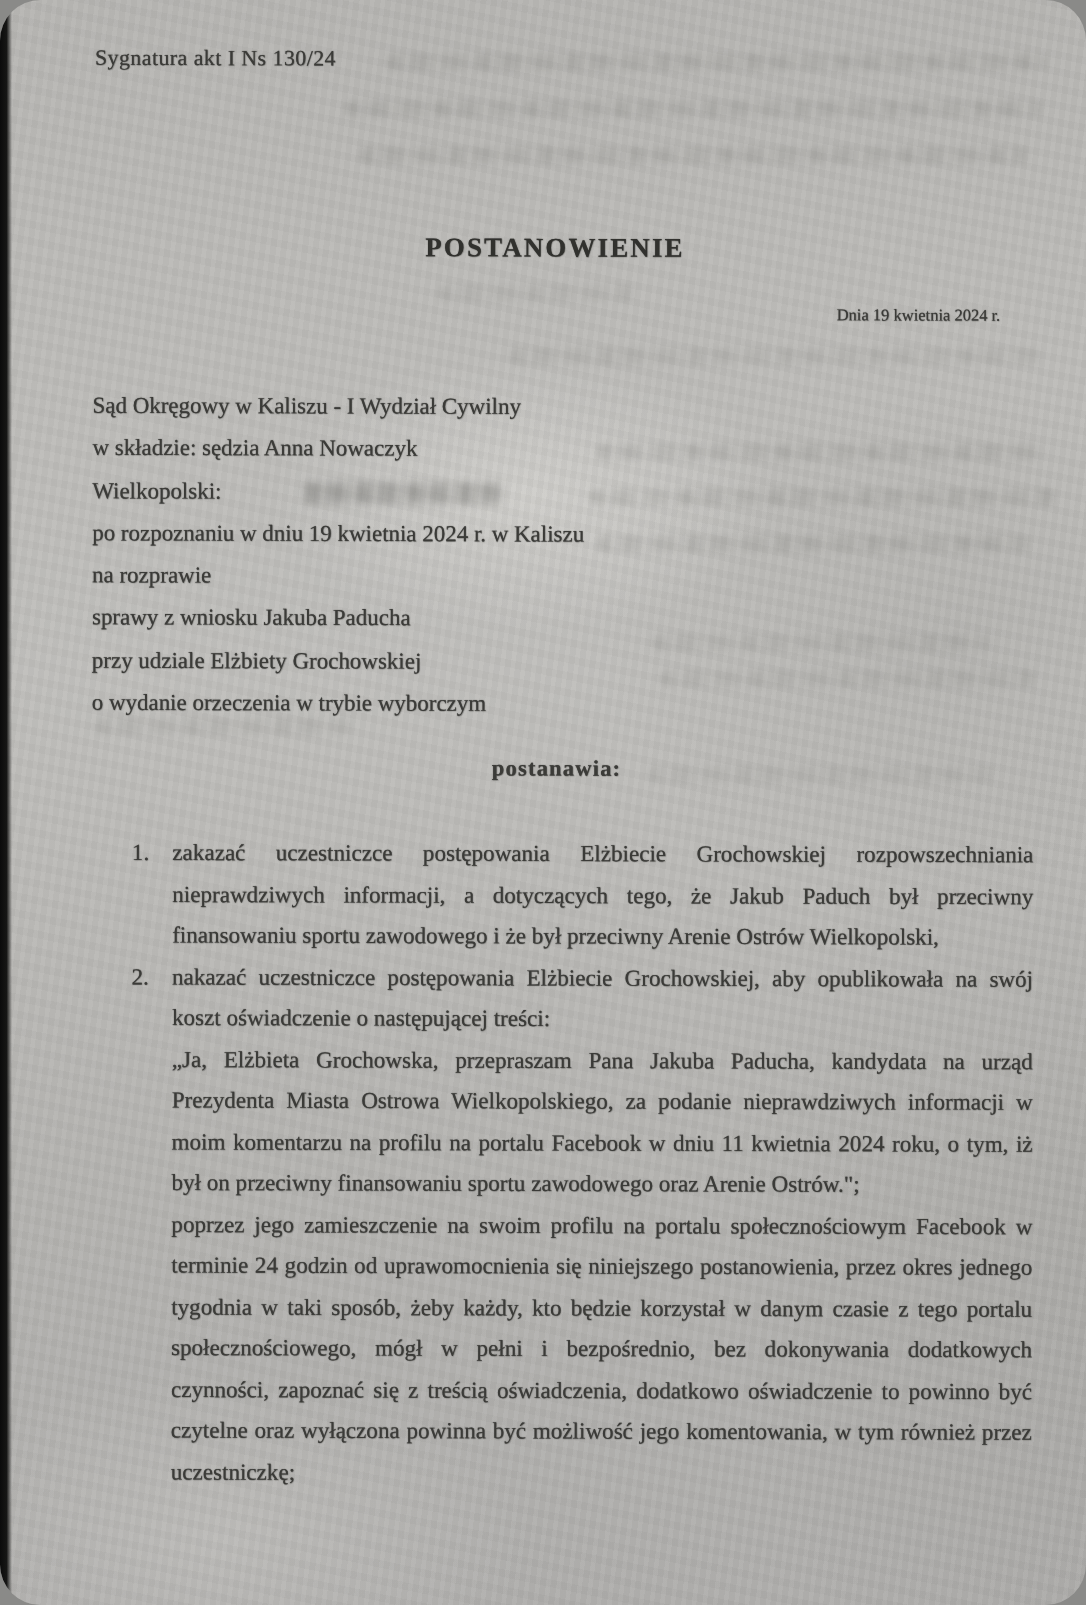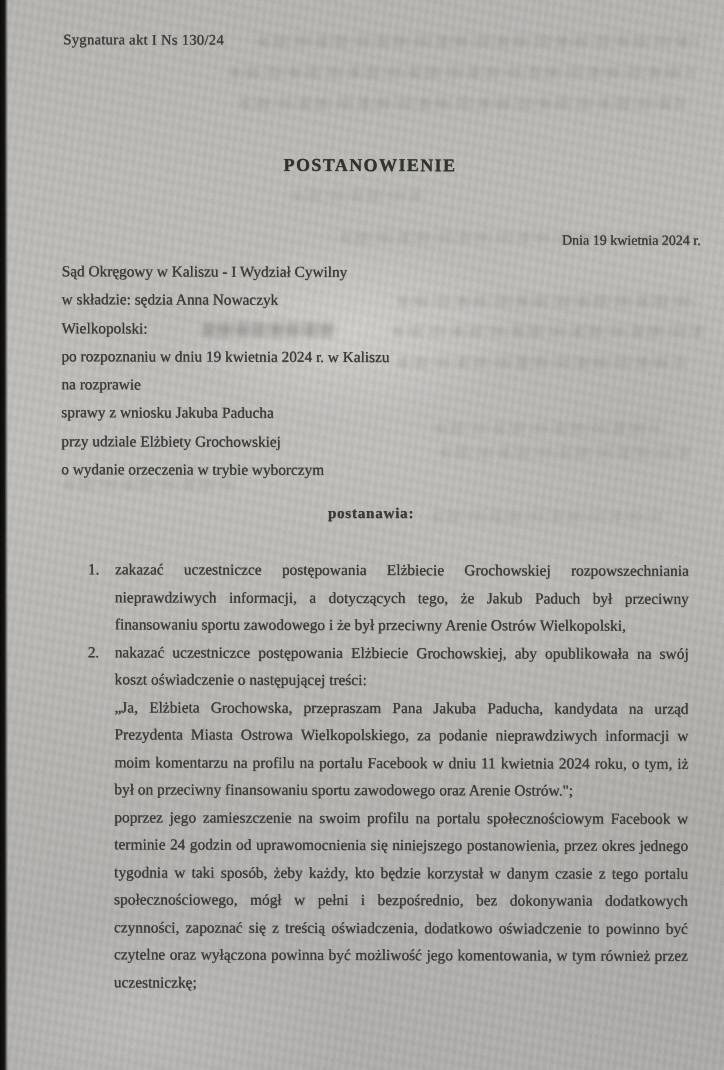--- a/index.html
+++ b/index.html
@@ -13,20 +13,21 @@
     height: 1070px;
     overflow: hidden;
     font-family: "Liberation Serif", "DejaVu Serif", serif;
     color: #3a3a37;
     background:
       radial-gradient(240px 130px at 350px 330px, rgba(228,227,223,0.45), rgba(228,227,223,0) 70%),
       radial-gradient(340px 240px at 88% 40%, rgba(96,96,92,0.10), rgba(96,96,92,0) 70%),
       radial-gradient(420px 520px at 108% 78%, rgba(104,104,100,0.12), rgba(104,104,100,0) 72%),
       radial-gradient(300px 160px at 20% 96%, rgba(224,223,219,0.25), rgba(224,223,219,0) 70%),
       linear-gradient(180deg, #b7b6b3 0%, #bcbbb8 16%, #c0bfbc 42%, #b5b4b1 75%, #b0afad 100%);
+    border-radius: 27px;
   }
   
   .page::after {
     content: "";
     position: absolute;
     inset: 0;
     pointer-events: none;
     background:
       repeating-linear-gradient(97deg, rgba(255,255,255,0.020) 0 3px, rgba(0,0,0,0.022) 3px 7px),
       repeating-linear-gradient(12deg, rgba(0,0,0,0.014) 0 5px, rgba(255,255,255,0.016) 5px 11px);
@@ -61,23 +62,22 @@
     padding-left: 14px;
     box-sizing: border-box;
     text-align: center;
     font-weight: bold;
     font-size: 18px;
     letter-spacing: 1.4px;
     color: #31312e;
   }
   .date {
     position: absolute;
-    right: 24px; top: 204px;
-    font-size: 14px;
-    margin-top: 28px;
+    right: 58px; top: 204px;
+    font-size: 11px;
   }
   .header-block {
     position: absolute;
     left: 61px; top: 258px;
     width: 560px;
     font-size: 15.3px;
     line-height: 28.3px;
   }
   .redacted {
     display: inline-block;

